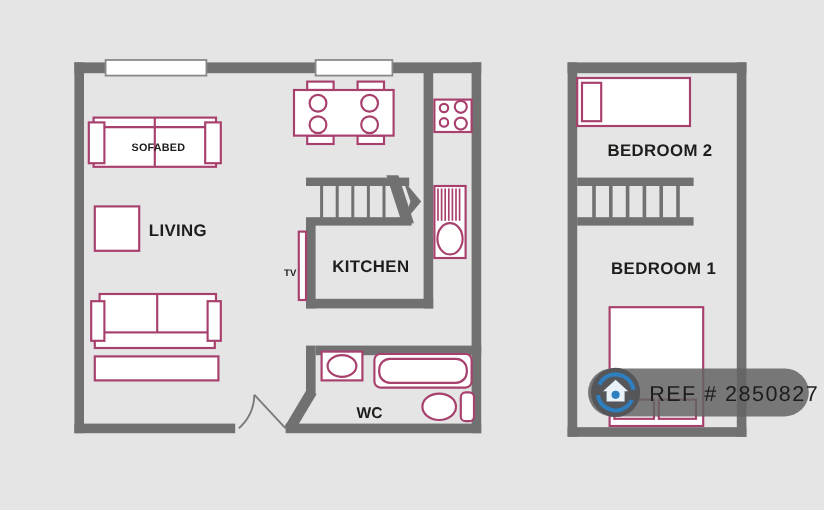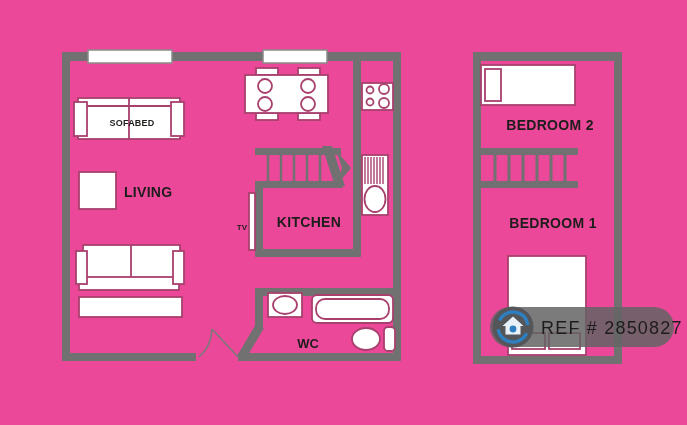--- a/index.html
+++ b/index.html
@@ -1,16 +1,16 @@
 <!DOCTYPE html>
 <html><head>
 <meta charset="utf-8">
 <style>
   html,body{margin:0;padding:0;background:#ffffff;}
-  .canvas{position:relative;width:687px;height:425px;background:#ec4899;overflow:hidden;}
+  .canvas{position:relative;width:687px;height:425px;background:#e5e5e5;overflow:hidden;}
   svg{display:block;}
   text{font-family:"Liberation Sans","DejaVu Sans",sans-serif;font-weight:bold;fill:#1d1d1b;}
   .room-label{font-size:14px;letter-spacing:0.3px;}
   .mid-label{font-size:13px;}
   .small-label{font-size:9px;letter-spacing:0.2px;}
   .tiny-label{font-size:8px;}
   .wm-text{font-weight:300;font-size:18px;letter-spacing:1.2px;}
 </style>
 </head>
 <body>

